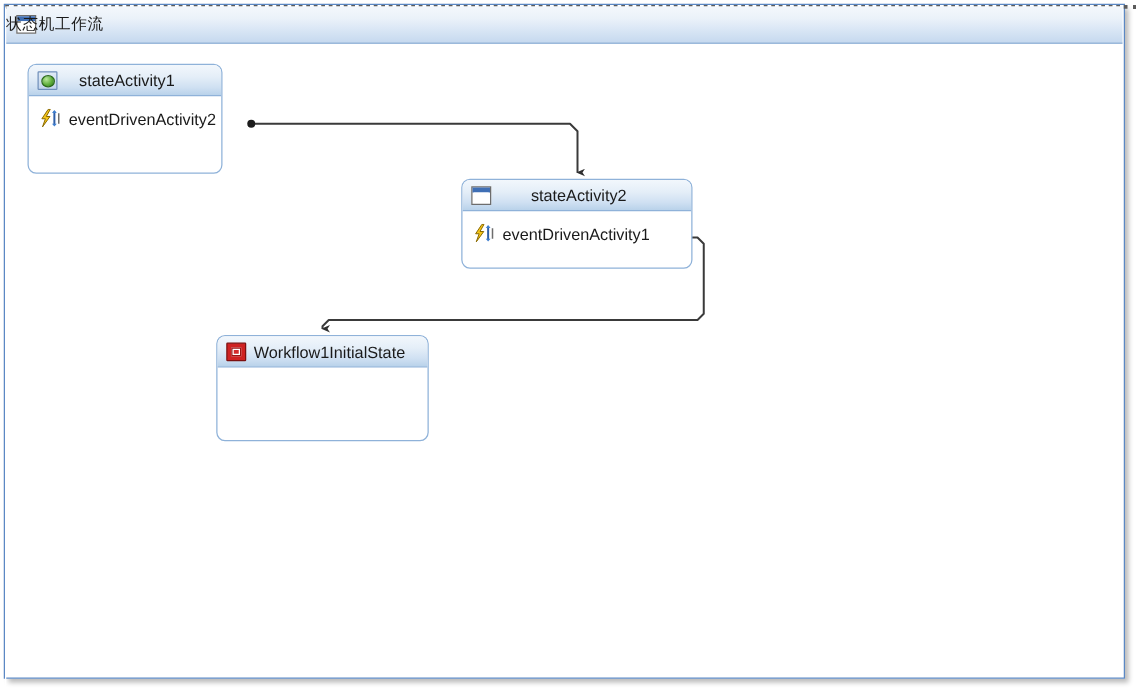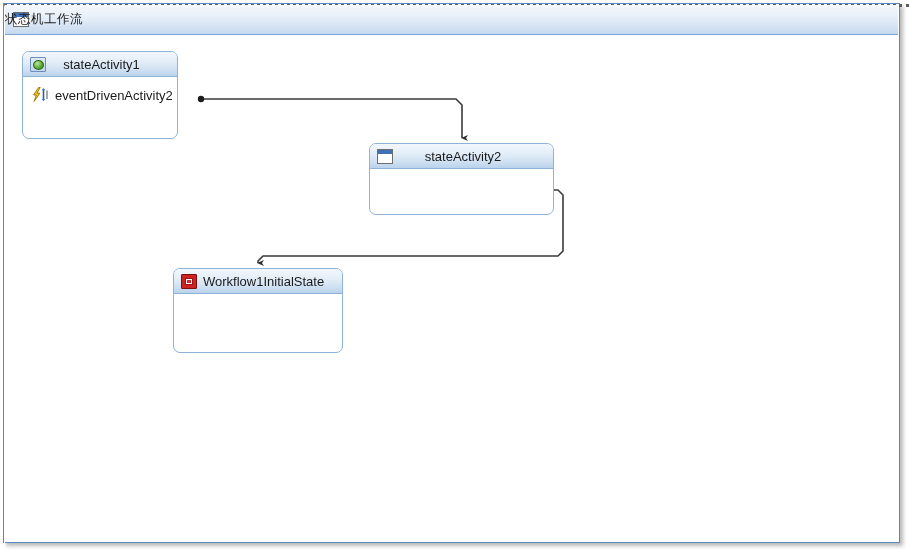--- a/index.html
+++ b/index.html
@@ -243,20 +243,34 @@
         <span class="child-label">eventDrivenActivity2</span>
       </div>
     </div>
   </div>
 
   <div class="state-box" id="box-stateActivity2" style="left:365px; top:139px; width:185px; height:72px;">
     <div class="box-header">
       <span class="icon icon-state-white"></span>
       <span class="hdr-title">stateActivity2</span>
     </div>
+    <div class="box-body">
+      <div class="child-row">
+        <span class="icon icon-event">
+          <svg width="17" height="16" viewBox="0 0 17 16">
+            <path d="M6.5,0.5 L1.5,8.0 L4.3,8.0 L2.0,14.5 L8.0,6.2 L5.0,6.2 L8.2,0.5 Z" fill="#f5c518" stroke="#8a6a00" stroke-width="0.8" stroke-linejoin="round"></path>
+            <path d="M11.5,2.0 L11.5,13.0" stroke="#2f5fa8" stroke-width="1.6"></path>
+            <path d="M11.5,1.0 L9.6,3.3 L13.4,3.3 Z" fill="#3f7fd0"></path>
+            <path d="M11.5,14.2 L9.6,11.9 L13.4,11.9 Z" fill="#3f7fd0"></path>
+            <path d="M15.0,3.5 L15.0,12.0" stroke="#6d6d6d" stroke-width="1.2"></path>
+          </svg>
+        </span>
+        <span class="child-label">eventDrivenActivity1</span>
+      </div>
+    </div>
   </div>
 
   <div class="state-box" id="box-Workflow1InitialState" style="left:169px; top:264px; width:170px; height:85px;">
     <div class="box-header">
       <span class="icon icon-initial-red"></span>
       <span class="hdr-title left-align">Workflow1InitialState</span>
     </div>
     <div class="box-body"></div>
   </div>
 

